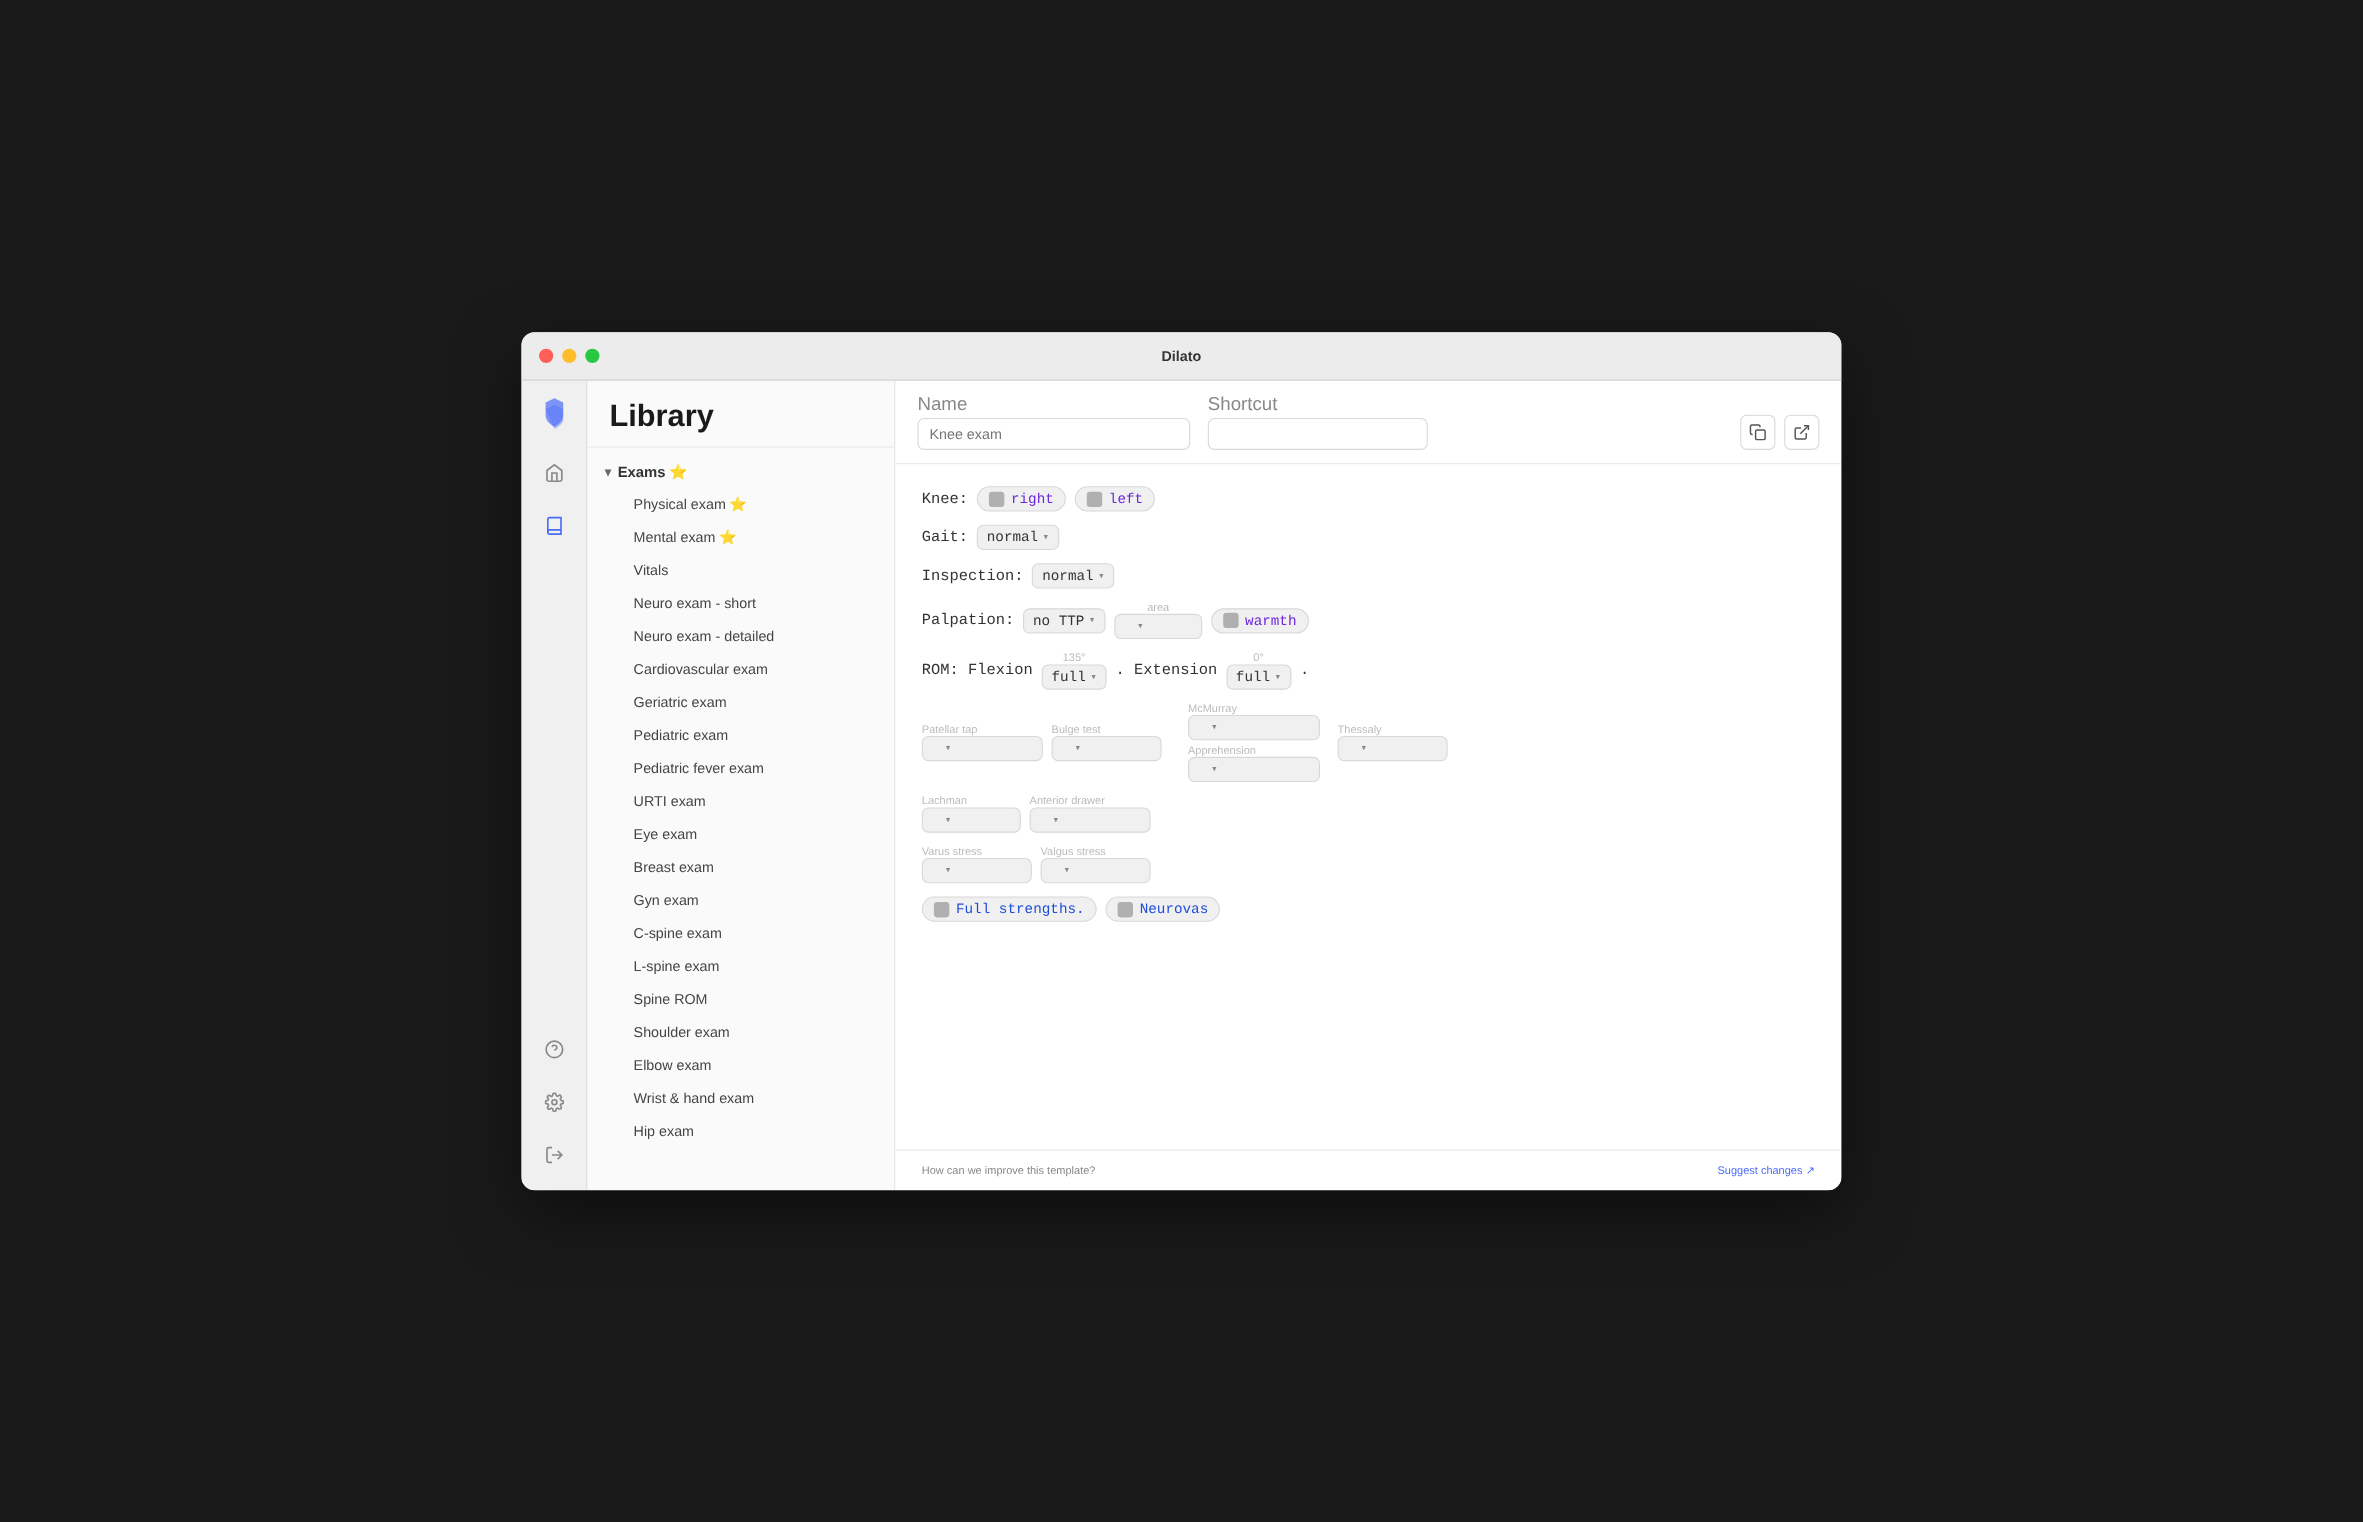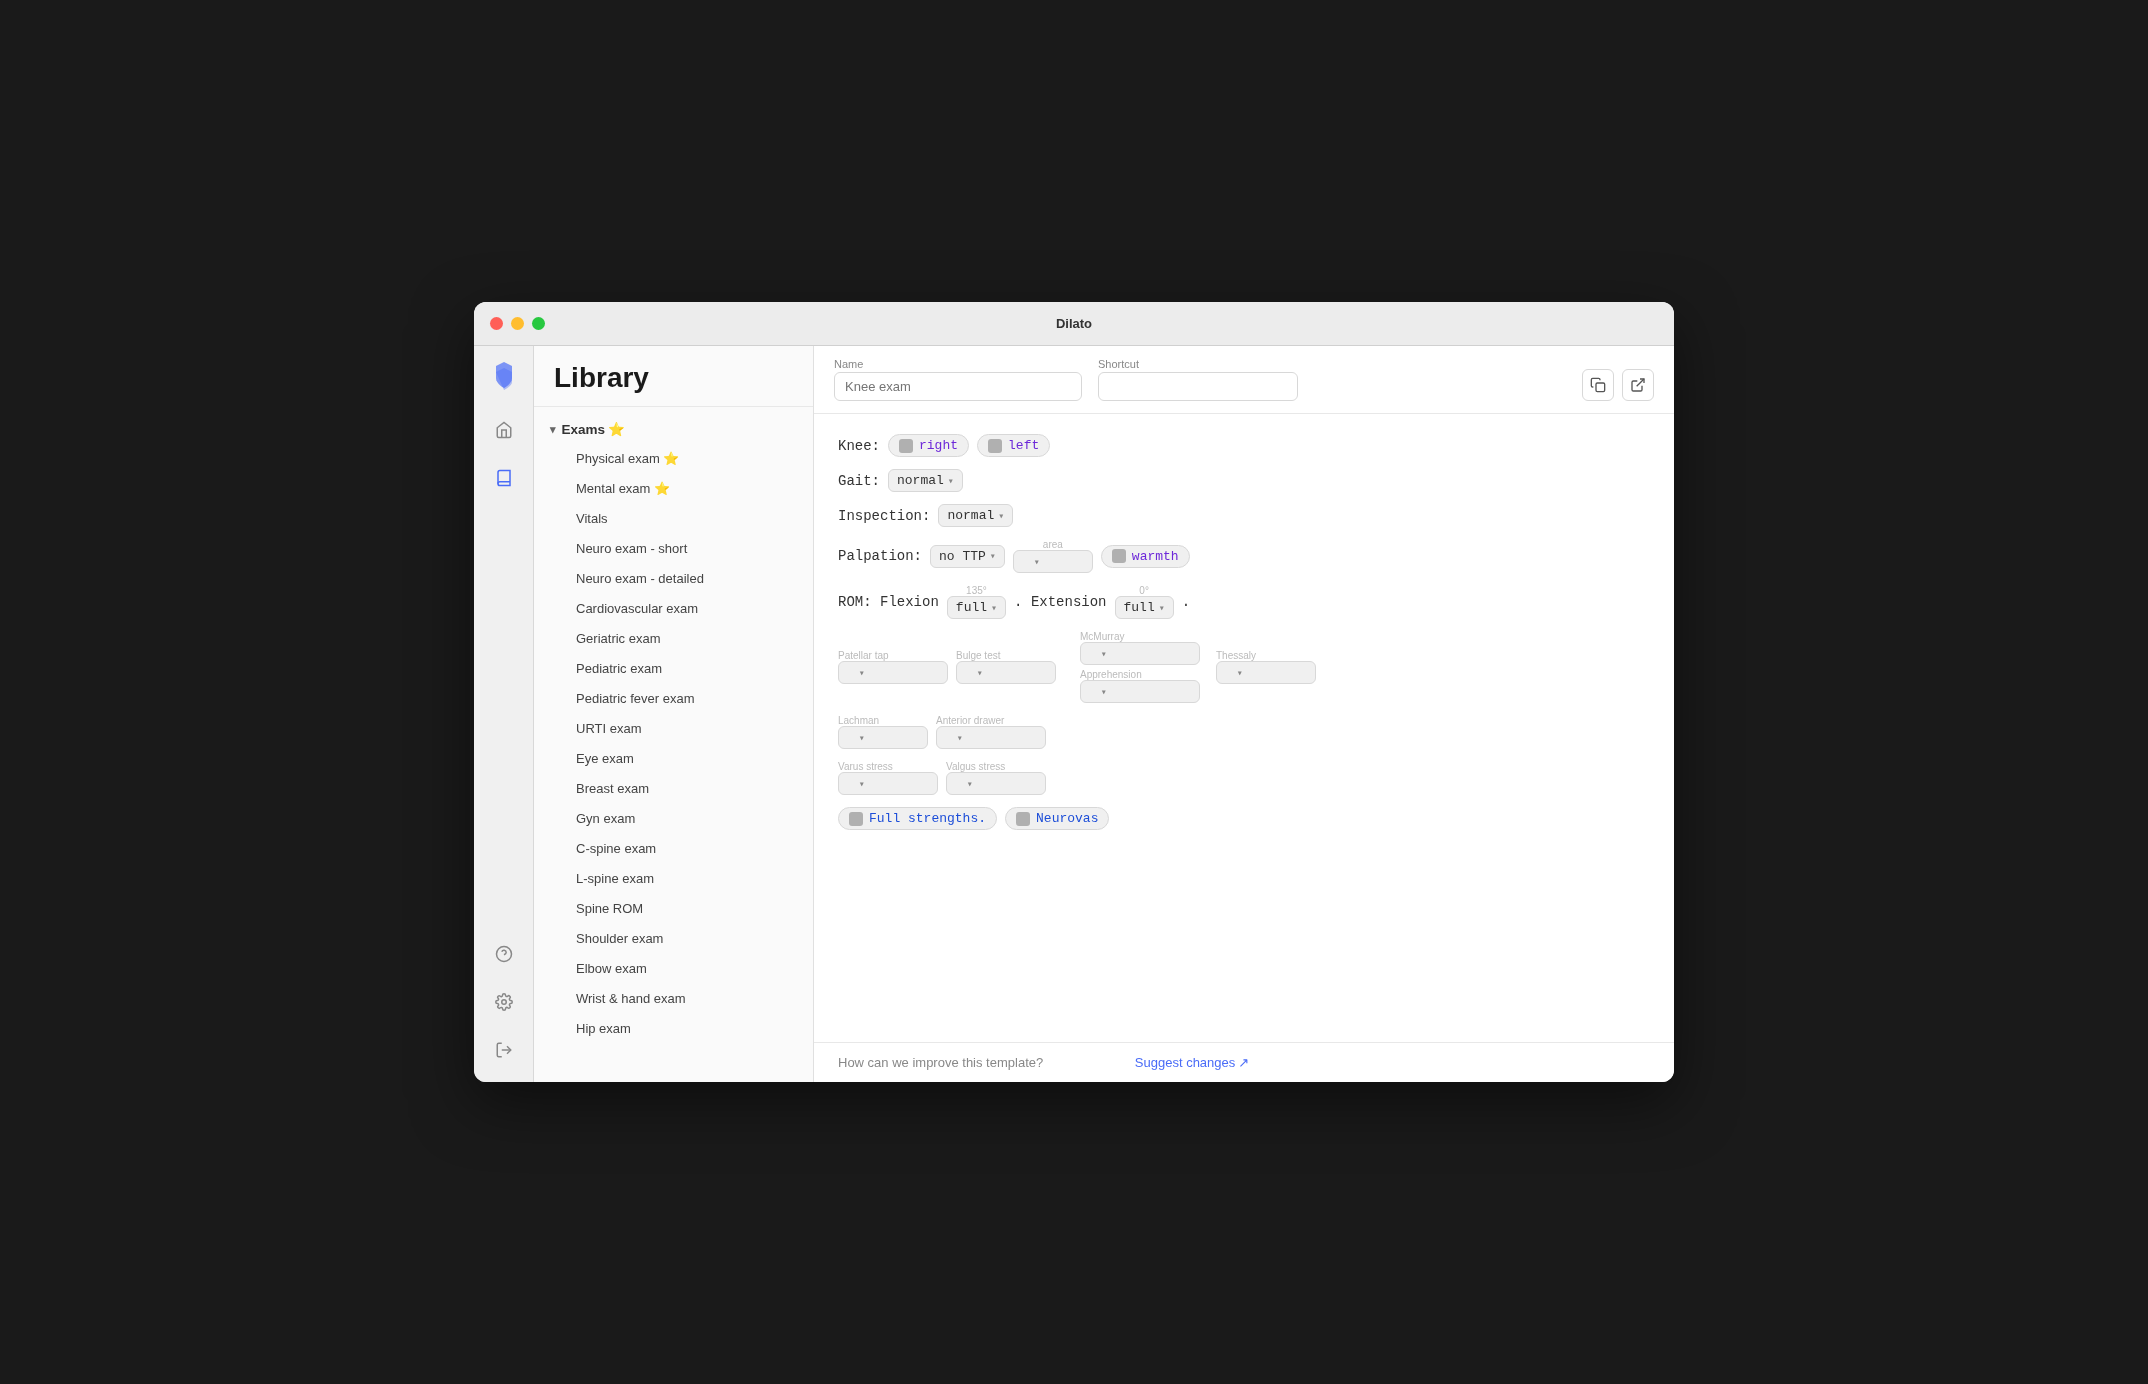--- a/index.html
+++ b/index.html
@@ -152,21 +152,21 @@
       align-items: flex-end;
       gap: 16px;
       flex-shrink: 0;
     }
     .field-group {
       display: flex;
       flex-direction: column;
       gap: 2px;
     }
     .field-label {
-      font-size: 11px;
+      font-size: 17px;
       color: #888;
     }
     .field-input {
       border: 1px solid #d8d8d8;
       border-radius: 6px;
       padding: 6px 10px;
       font-size: 13px;
       color: #999;
       background: #fff;
       outline: none;
@@ -245,22 +245,22 @@
     }
     .dropdown-arrow {
       font-size: 10px;
       color: #888;
     }
     .footer-bar {
       padding: 12px 24px;
       border-top: 1px solid #e8e8e8;
       display: flex;
       align-items: center;
-      justify-content: flex-start;
-      font-size: 13px;
+      justify-content: space-between;
+      font-size: 10px;
       color: #888;
       flex-shrink: 0;
       gap: 44px;
     }
     .suggest-link {
       color: #4a6cf7;
       cursor: pointer;
       text-decoration: none;
       display: inline-flex;
       align-items: center;

